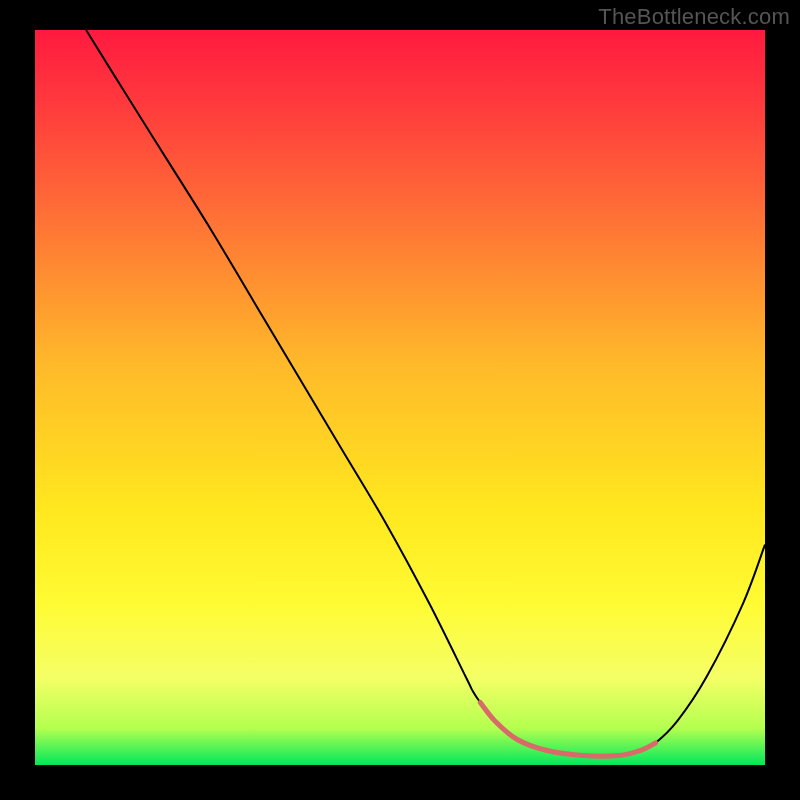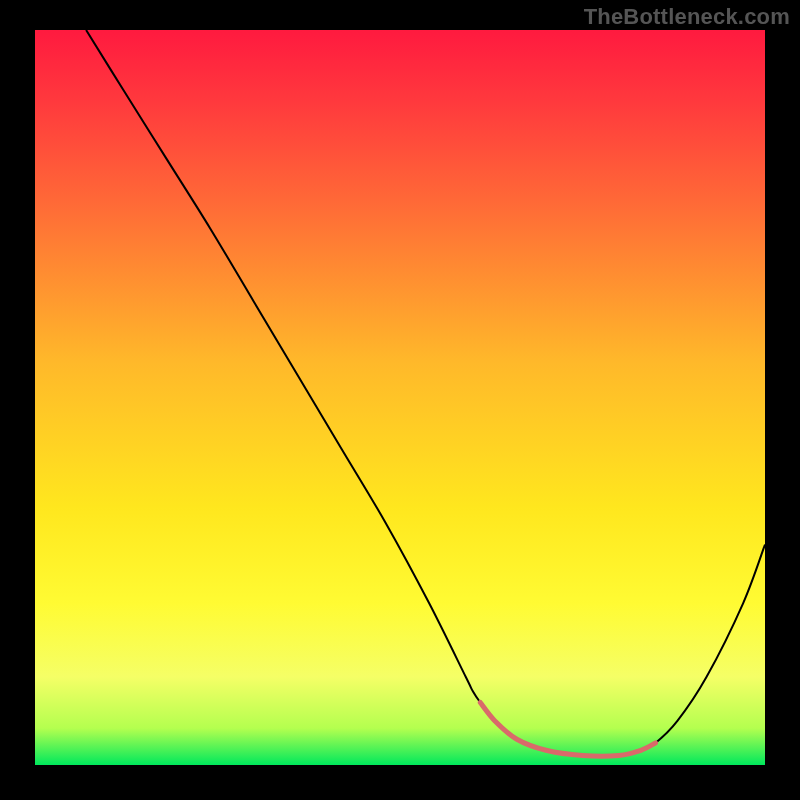--- a/index.html
+++ b/index.html
@@ -16,21 +16,21 @@
     width: 800px;
     height: 800px;
     background: #000;
   }
   .watermark {
     position: absolute;
     top: 4px;
     right: 10px;
     color: #555;
     font-size: 22px;
-    font-weight: 700;
+    font-weight: 400;
     letter-spacing: 0.2px;
     z-index: 5;
   }
   .plot-wrap {
     position: absolute;
     left: 35px;
     top: 30px;
     width: 730px;
     height: 735px;
   }

